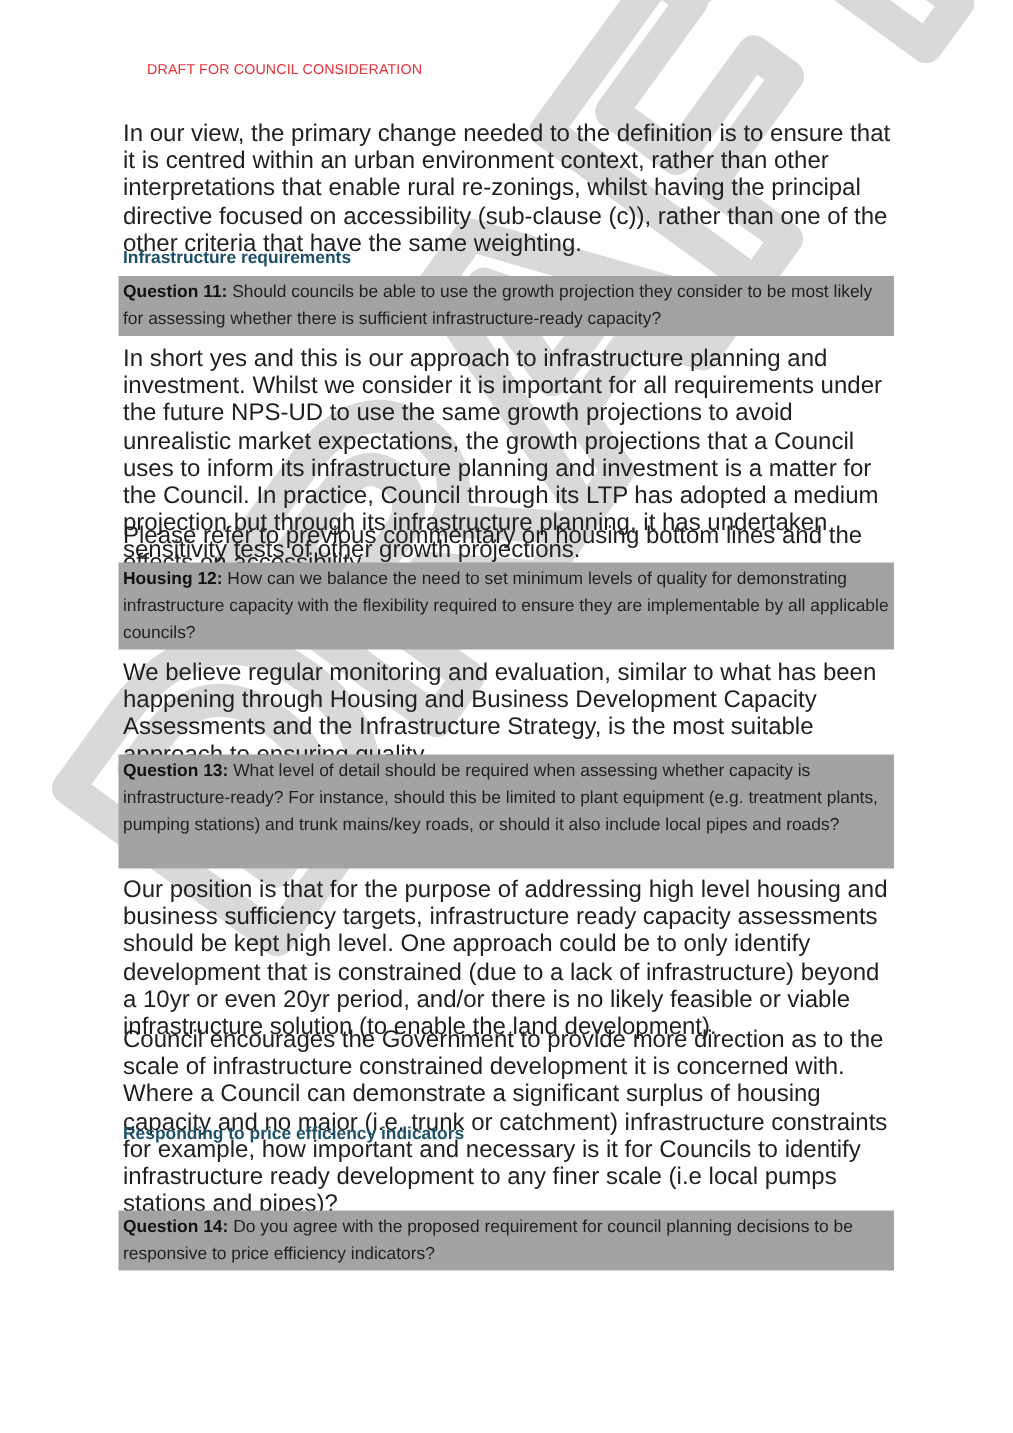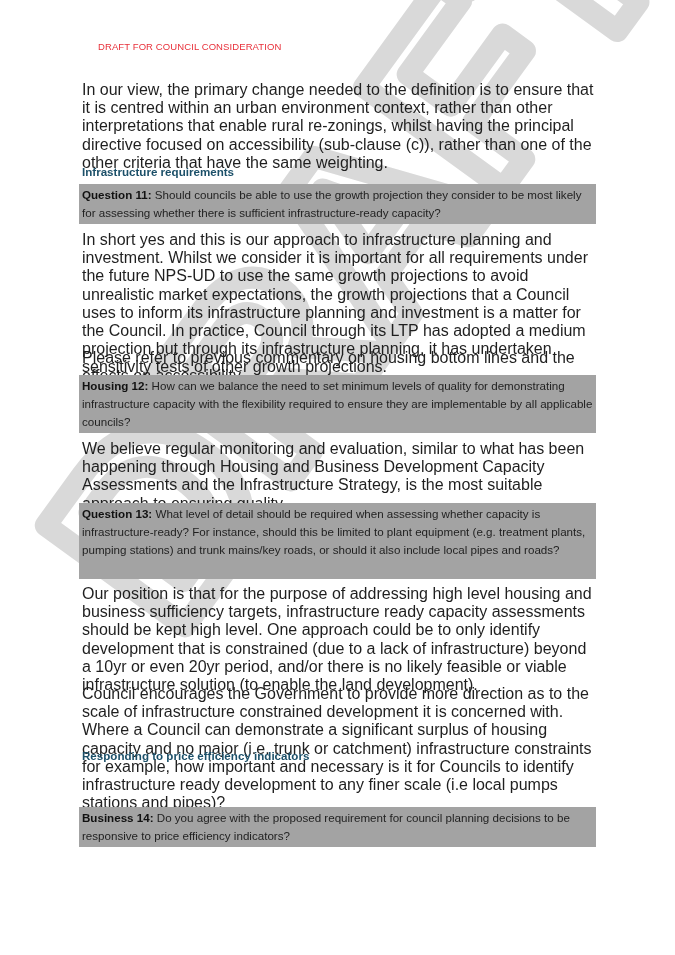--- a/index.html
+++ b/index.html
@@ -51,17 +51,17 @@
       <p><span class="qlabel">Question 13:</span><span> What level of detail should be required when assessing whether capacity is infrastructure-ready? For instance, should this be limited to plant equipment (e.g. treatment plants, pumping stations) and trunk mains/key roads, or should it also include local pipes and roads?</span></p>
     </div>
 
     <p class="body-para" style="top:585px">Our position is that for the purpose of addressing high level housing and business sufficiency targets, infrastructure ready capacity assessments should be kept high level. One approach could be to only identify development that is constrained (due to a lack of infrastructure) beyond a 10yr or even 20yr period, and/or there is no likely feasible or viable infrastructure solution (to enable the land development).</p>
 
     <p class="body-para" style="top:685px">Council encourages the Government to provide more direction as to the scale of infrastructure constrained development it is concerned with. Where a Council can demonstrate a significant surplus of housing capacity and no major (i.e. trunk or catchment) infrastructure constraints for example, how important and necessary is it for Councils to identify infrastructure ready development to any finer scale (i.e local pumps stations and pipes)?</p>
 
     <div class="heading" style="top:747px">Responding to price efficiency indicators</div>
 
     <div class="qbox" style="top:807px; height:40px; padding-top:2px">
-      <p><span class="qlabel">Business 14:</span><span> Do you agree with the proposed requirement for council planning decisions to be responsive to price efficiency indicators?</span></p>
+      <p><span class="qlabel">Question 14:</span><span> Do you agree with the proposed requirement for council planning decisions to be responsive to price efficiency indicators?</span></p>
     </div>
 
   </div>
 </div>
 
 </body></html>

